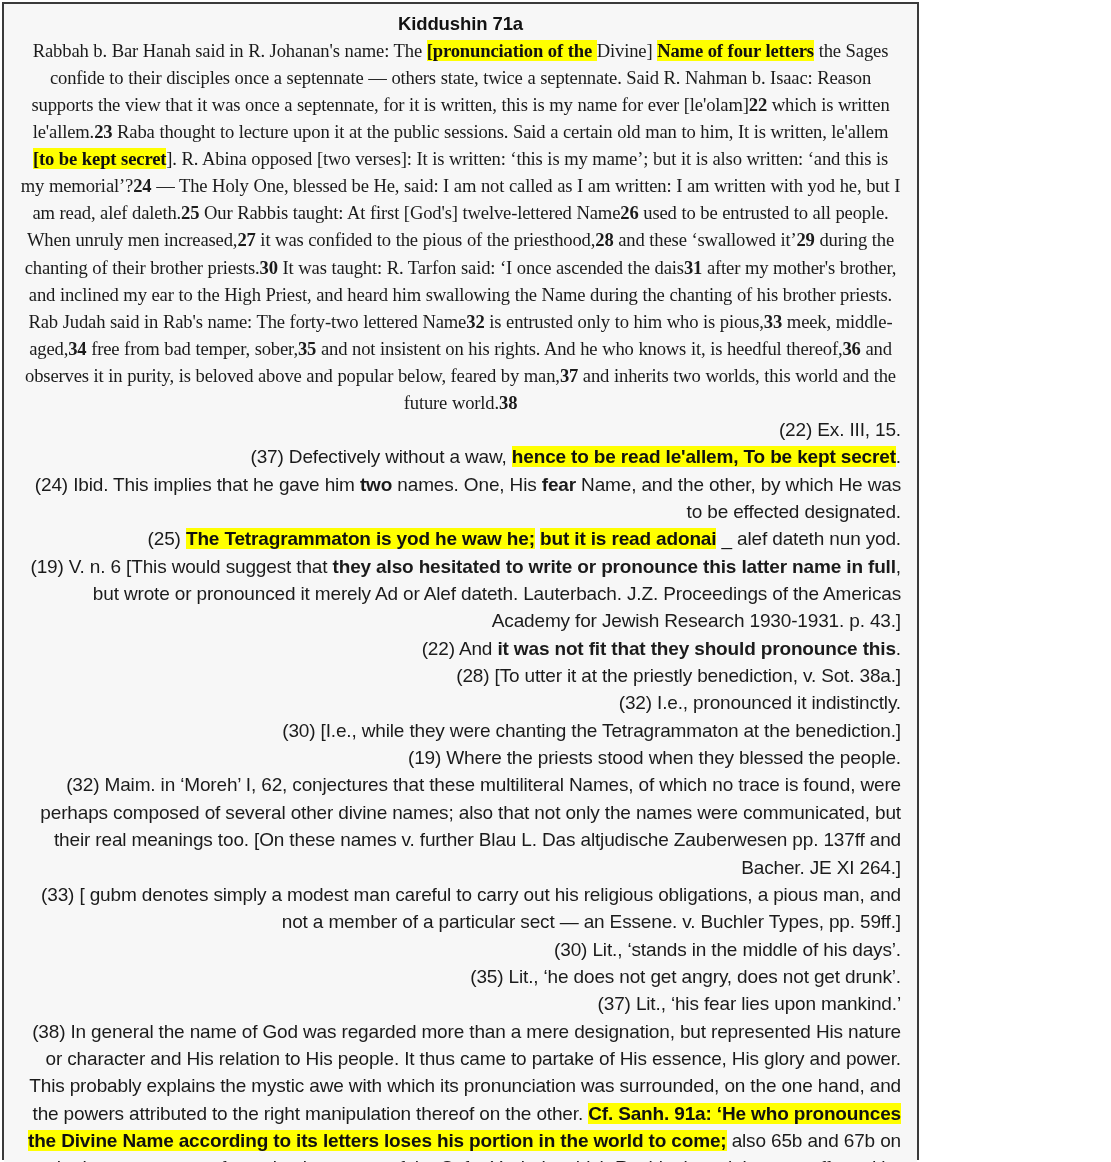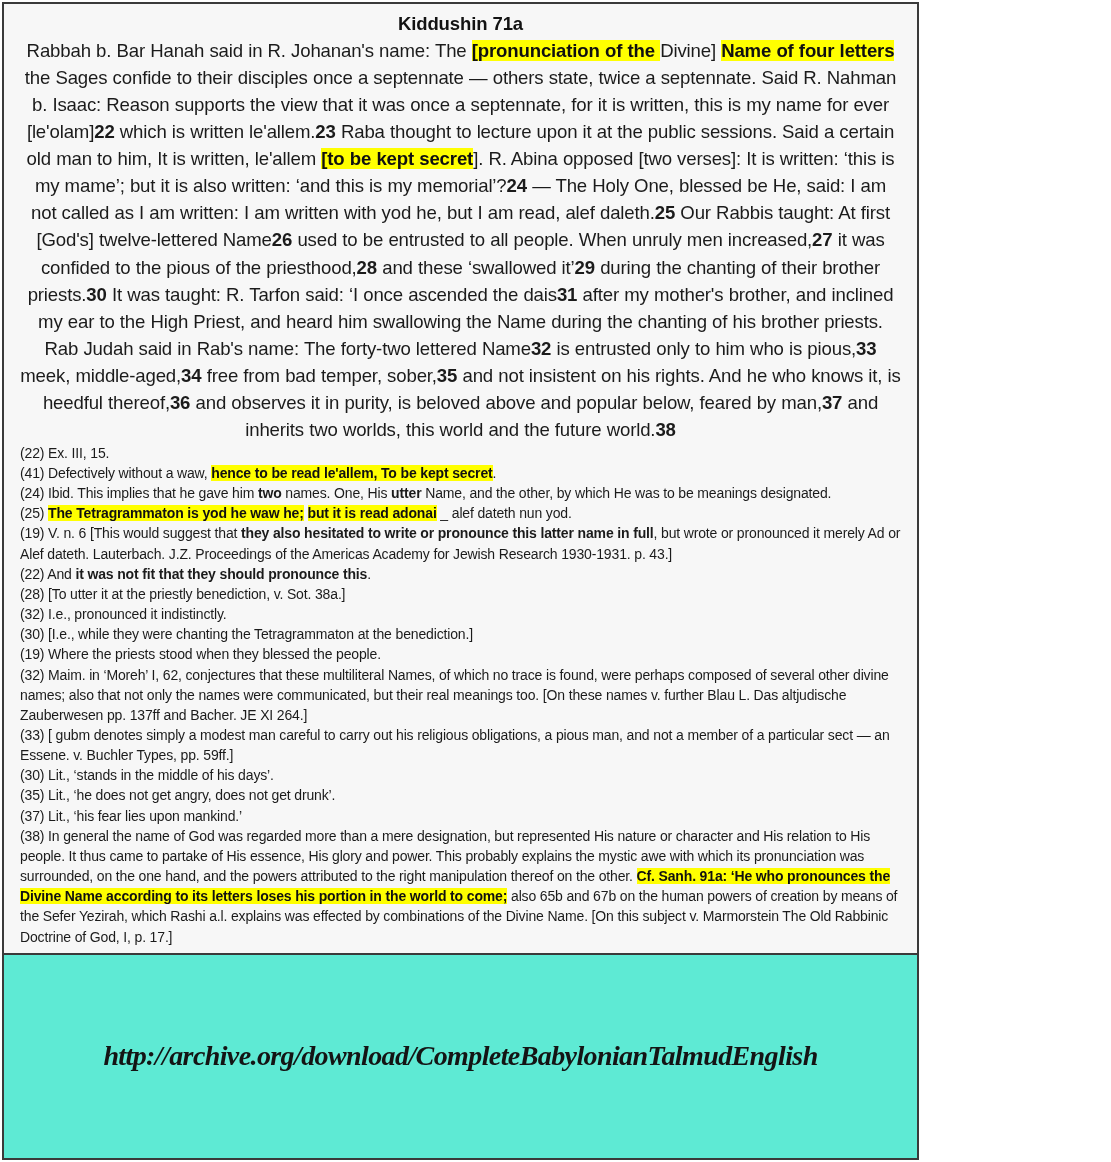--- a/index.html
+++ b/index.html
@@ -56,29 +56,30 @@
   }
 
   .gemara {
     text-align: center;
     font-size: 18.6px;
     line-height: 1.455;
     color: #1b1b1b;
     margin: 0;
     letter-spacing: -0.15px;
     word-spacing: 0.2px;
+    font-family: Liberation Serif, serif;
   }
 
   .notes {
     margin: 0;
     padding: 0;
   }
   .note {
-    text-align: left;
-    font-size: 14px;
+    text-align: right;
+    font-size: 19px;
     line-height: 1.44;
     color: #1b1b1b;
     margin: 0;
     letter-spacing: -0.15px;
   }
 
   b, .b { font-weight: bold; }
 
   .hl {
     background: #ffff00;
@@ -104,22 +105,22 @@
   <div class="outer-frame">
 
     <div class="body-pane">
 
       <div class="doc-title">Kiddushin 71a</div>
 
       <div class="gemara"><span>Rabbah b. Bar Hanah said in R. Johanan's name: The </span><span class="hl">[pronunciation of the </span><span>Divine] </span><span class="hl">Name of four letters</span><span> the Sages confide to their disciples once a septennate — others state, twice a septennate. Said R. Nahman b. Isaac: Reason supports the view that it was once a septennate, for it is written, this is my name for ever [le'olam]</span><span class="b">22</span><span> which is written le'allem.</span><span class="b">23</span><span> Raba thought to lecture upon it at the public sessions. Said a certain old man to him, It is written, le'allem </span><span class="hl">[to be kept secret</span><span>]. R. Abina opposed [two verses]: It is written: ‘this is my mame’; but it is also written: ‘and this is my memorial’?</span><span class="b">24</span><span> — The Holy One, blessed be He, said: I am not called as I am written: I am written with yod he, but I am read, alef daleth.</span><span class="b">25</span><span> Our Rabbis taught: At first [God's] twelve-lettered Name</span><span class="b">26</span><span> used to be entrusted to all people. When unruly men increased,</span><span class="b">27</span><span> it was confided to the pious of the priesthood,</span><span class="b">28</span><span> and these ‘swallowed it’</span><span class="b">29</span><span> during the chanting of their brother priests.</span><span class="b">30</span><span> It was taught: R. Tarfon said: ‘I once ascended the dais</span><span class="b">31</span><span> after my mother's brother, and inclined my ear to the High Priest, and heard him swallowing the Name during the chanting of his brother priests. Rab Judah said in Rab's name: The forty-two lettered Name</span><span class="b">32</span><span> is entrusted only to him who is pious,</span><span class="b">33</span><span> meek, middle-aged,</span><span class="b">34</span><span> free from bad temper, sober,</span><span class="b">35</span><span> and not insistent on his rights. And he who knows it, is heedful thereof,</span><span class="b">36</span><span> and observes it in purity, is beloved above and popular below, feared by man,</span><span class="b">37</span><span> and inherits two worlds, this world and the future world.</span><span class="b">38</span></div>
 
       <div class="notes">
         <div class="note"><span>(22) Ex. III, 15.</span></div>
-        <div class="note"><span>(41) Defectively without a waw, </span><span class="hl">hence to be read le'allem, To be kept secret</span><span>.</span></div>
-        <div class="note"><span>(24) Ibid. This implies that he gave him </span><span class="b">two</span><span> names. One, His </span><span class="b">utter</span><span> Name, and the other, by which He was to be meanings designated.</span></div>
+        <div class="note"><span>(37) Defectively without a waw, </span><span class="hl">hence to be read le'allem, To be kept secret</span><span>.</span></div>
+        <div class="note"><span>(24) Ibid. This implies that he gave him </span><span class="b">two</span><span> names. One, His </span><span class="b">fear</span><span> Name, and the other, by which He was to be effected designated.</span></div>
         <div class="note"><span>(25) </span><span class="hl">The Tetragrammaton is yod he waw he;</span><span> </span><span class="hl">but it is read adonai</span><span> _ alef dateth nun yod.</span></div>
         <div class="note"><span>(19) V. n. 6 [This would suggest that </span><span class="b">they also hesitated to write or pronounce this latter name in full</span><span>, but wrote or pronounced it merely Ad or Alef dateth. Lauterbach. J.Z. Proceedings of the Americas Academy for Jewish Research 1930-1931. p. 43.]</span></div>
         <div class="note"><span>(22) And </span><span class="b">it was not fit that they should pronounce this</span><span>.</span></div>
         <div class="note"><span>(28) [To utter it at the priestly benediction, v. Sot. 38a.]</span></div>
         <div class="note"><span>(32) I.e., pronounced it indistinctly.</span></div>
         <div class="note"><span>(30) [I.e., while they were chanting the Tetragrammaton at the benediction.]</span></div>
         <div class="note"><span>(19) Where the priests stood when they blessed the people.</span></div>
         <div class="note"><span>(32) Maim. in ‘Moreh’ I, 62, conjectures that these multiliteral Names, of which no trace is found, were perhaps composed of several other divine names; also that not only the names were communicated, but their real meanings too. [On these names v. further Blau L. Das altjudische Zauberwesen pp. 137ff and Bacher. JE XI 264.]</span></div>
         <div class="note"><span>(33) [ gubm denotes simply a modest man careful to carry out his religious obligations, a pious man, and not a member of a particular sect — an Essene. v. Buchler Types, pp. 59ff.]</span></div>
         <div class="note"><span>(30) Lit., ‘stands in the middle of his days’.</span></div>

